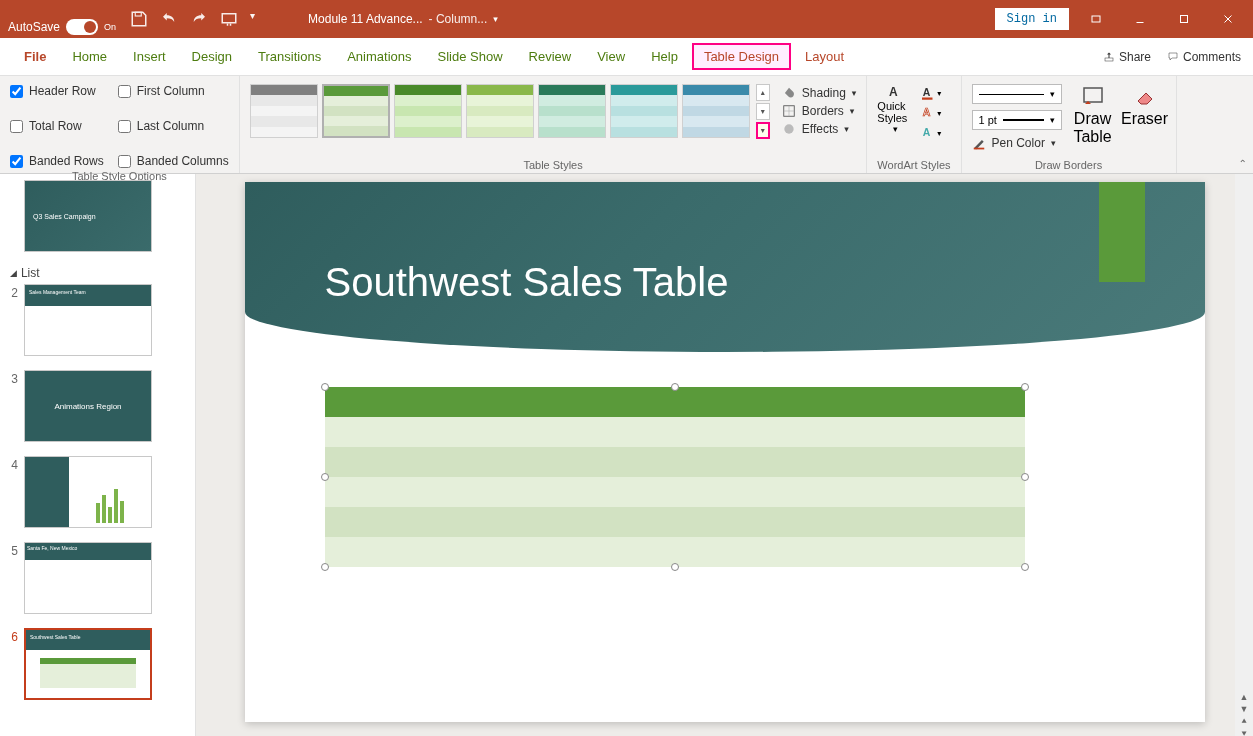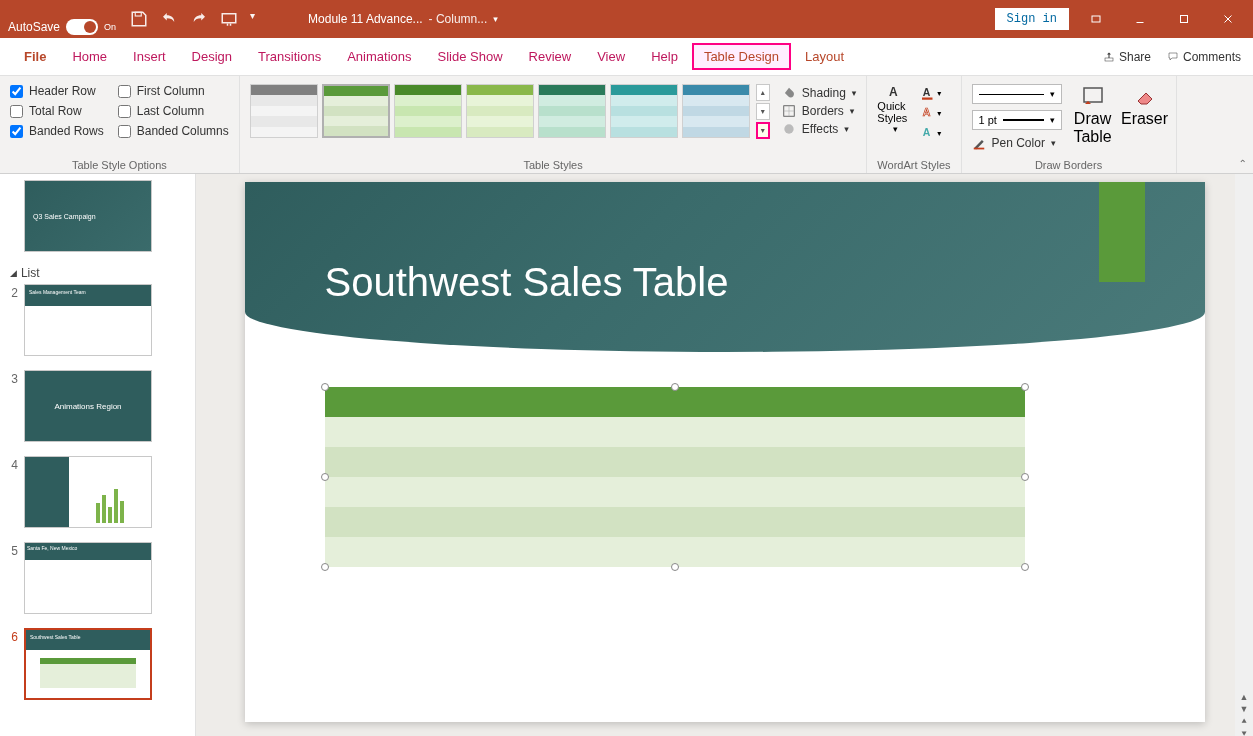--- a/index.html
+++ b/index.html
@@ -18,32 +18,32 @@
 .search-wrap svg { width: 14px; height: 14px; fill: #fff; opacity: .8; margin-right: 8px; }
 .search-wrap input { background: transparent; border: none; outline: none; color: #fff; font-size: 12px; width: 100%; }
 .search-wrap input::placeholder { color: #fff; opacity: .9; }
 .right-controls { margin-left: auto; display: flex; align-items: center; gap: 10px; }
 .signin { background: #fff; color: #0369a1; padding: 4px 12px; font-size: 12px; border: none; font-family: Liberation Mono, monospace; }
 .winbtn { width: 34px; height: 20px; display: flex; align-items: center; justify-content: center; }
 .winbtn svg { width: 12px; height: 12px; fill: #fff; }
 
 
 .ribbon-tabs { height: 38px; background: #fff; border-bottom: 1px solid #e1e1e1; display: flex; align-items: center; padding: 0 12px; gap: 2px; }
-.tab { padding: 6px 12px; font-size: 13px; color: #be185d; cursor: pointer; }
+.tab { padding: 6px 12px; font-size: 13px; color: #4d7c0f; cursor: pointer; }
 .tab.active { color: #b7472a; border: 2px solid #ff0084; padding: 4px 10px; background: #fef; }
 .tab.file { color: #b7472a; font-weight: 600; }
 .tab-right { margin-left: auto; display: flex; gap: 16px; }
 .tab-right-item { color: #333; font-size: 12px; display: flex; align-items: center; gap: 4px; }
 .tab-right-item svg { width: 12px; height: 12px; fill: #333; }
 
 
 .ribbon { height: 98px; background: #f3f2f1; border-bottom: 1px solid #d0d0d0; display: flex; position: relative; }
 .group { border-right: 1px solid #e1e1e1; padding: 6px 10px 2px; display: flex; flex-direction: column; justify-content: space-between; }
 .group-label { text-align: center; font-size: 11px; color: #666; padding-top: 2px; }
-.tso { display: grid; grid-template-columns: auto auto; gap: 6px 14px; padding-top: 2px; }
+.tso { display: grid; grid-template-columns: auto auto; gap: 21px 14px; padding-top: 2px; }
 .chk { display: flex; align-items: center; gap: 6px; font-size: 12px; color: #333; }
 .chk input { width: 13px; height: 13px; }
 .styles-gallery { display: flex; gap: 4px; padding-top: 2px; align-items: flex-start; }
 .style-swatch { width: 68px; height: 54px; border: 1px solid #d0d0d0; background: #fff; display: flex; flex-direction: column; }
 .style-swatch.selected { border: 2px solid #b0b0b0; background: #fafafa; }
 .sw-row { flex: 1; }
 .sw-head { height: 10px; }
 .style-spinner { width: 14px; display: flex; flex-direction: column; gap: 2px; margin-left: 2px; }
 .spin-btn { height: 17px; border: 1px solid #c8c8c8; background: #fff; display: flex; align-items: center; justify-content: center; font-size: 8px; color: #555; }
 .spin-btn.highlighted { border: 2px solid #ff0084; background: #ffe; }

